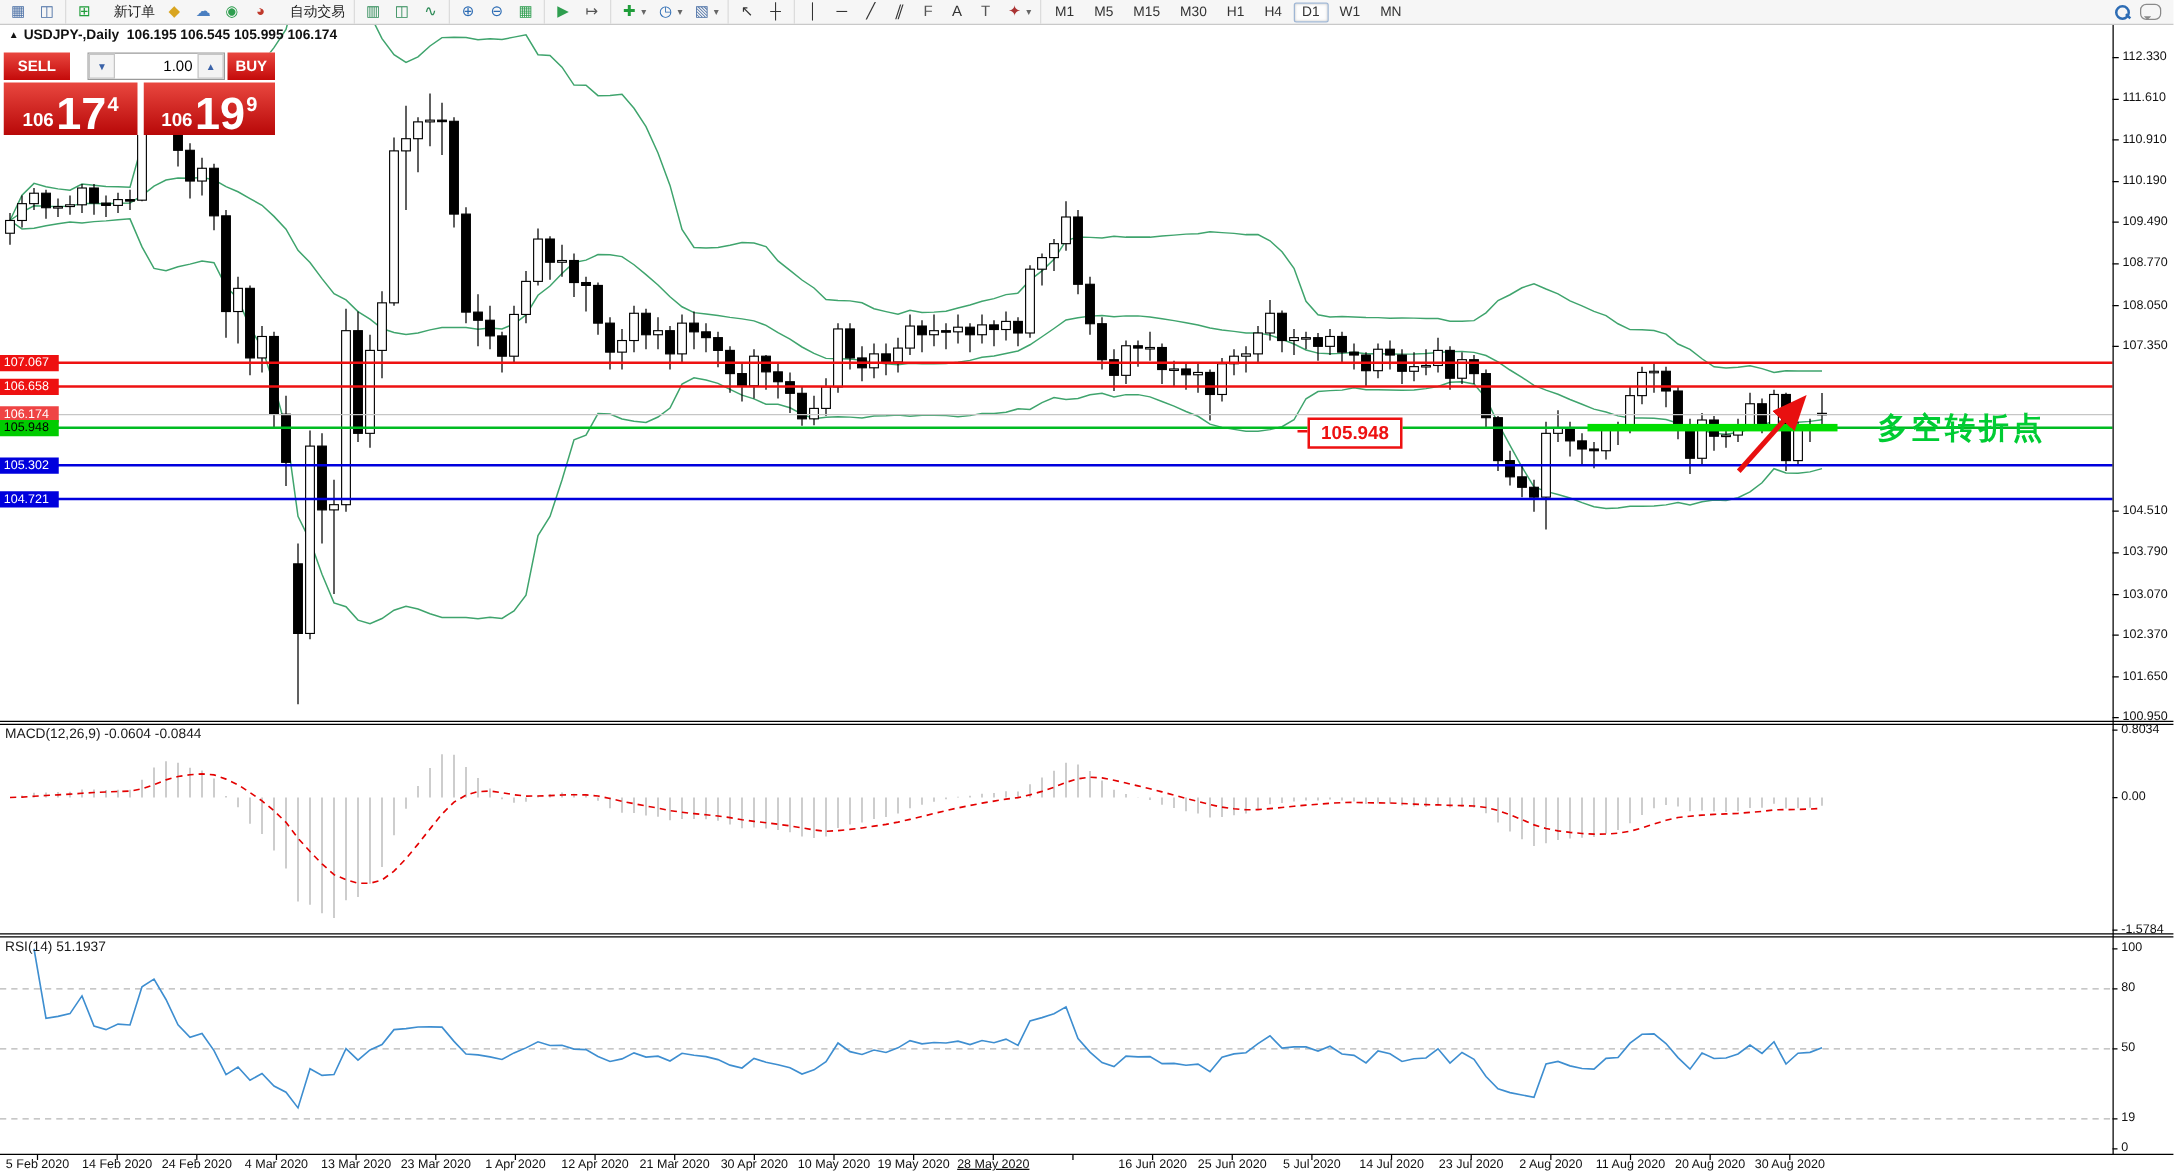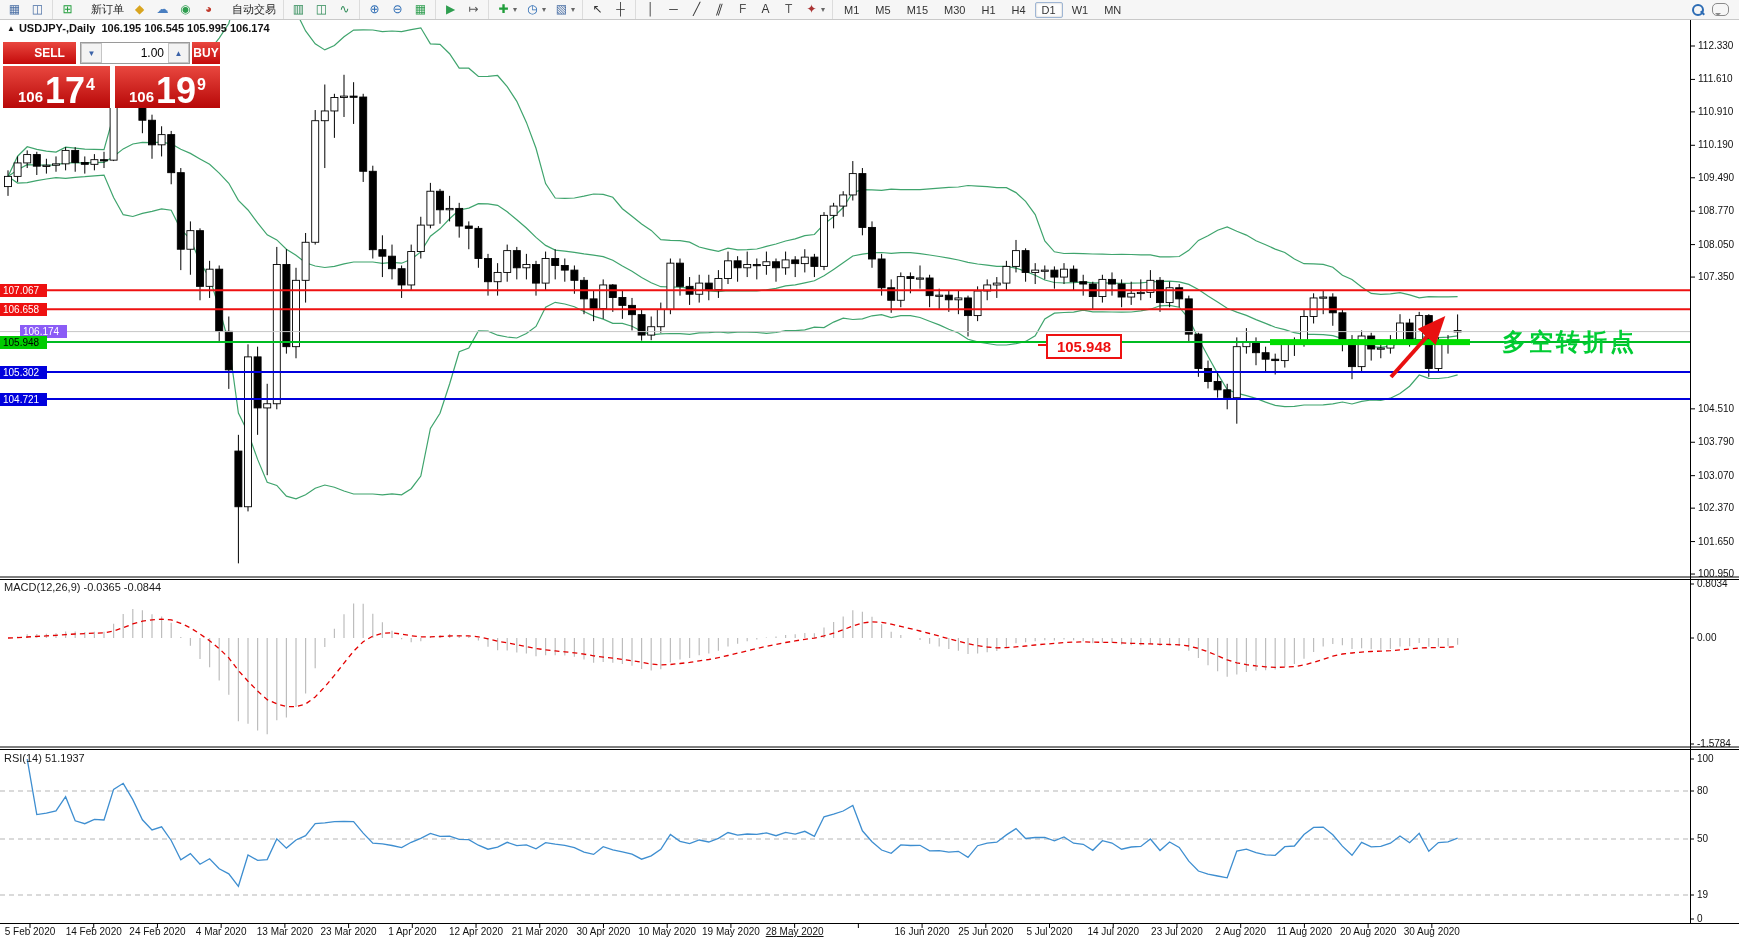--- a/index.html
+++ b/index.html
@@ -22,21 +22,21 @@
   .css-chat{position:relative;width:15px;height:11px;margin:0 4px;border:1.5px solid #8a8a8a;border-radius:5px;}
   .css-chat::after{content:"";position:absolute;left:2px;bottom:-4px;border:3px solid transparent;border-top-color:#8a8a8a;}
   
   #symbol-title{position:absolute;left:7px;top:22px;z-index:20;font-size:11px;font-weight:bold;color:#111;}
   #symbol-title .tri{font-size:8px;vertical-align:1px;margin-right:4px;}
   
   #trade-panel{position:absolute;left:3px;top:42px;width:217px;height:66px;z-index:25;background:#fff;}
   #tp-row1{display:flex;height:22px;}
   .tp-btn{background:linear-gradient(#e9473f,#c40a0a);color:#fff;font-weight:bold;font-size:12px;
           display:flex;align-items:center;justify-content:center;}
-  #tp-sell{width:53px;margin-right:4px;padding-left:20px;}
+  #tp-sell{width:53px;margin-right:14px;}
   #tp-buy{flex:1;margin-left:2px;}
   #tp-spin{width:110px;display:flex;border:1px solid #9a9a9a;background:#fff;box-sizing:border-box;}
   .spin-btn{width:19px;display:flex;align-items:center;justify-content:center;background:#f3f3f3;
             border:1px solid #c5c5c5;color:#3a62a8;font-size:8px;}
   #tp-vol{flex:1;display:flex;align-items:center;justify-content:flex-end;padding-right:4px;font-size:12px;color:#000;}
   #tp-row2{display:flex;height:42px;margin-top:2px;}
   .tp-price{background:linear-gradient(#e9473f,#b80808);color:#fff;display:flex;align-items:flex-end;justify-content:center;padding-bottom:0;}
   #tp-price-sell{width:107px;margin-right:5px;}
   #tp-price-buy{flex:1;}
   .tp-small{font-size:15px;font-weight:bold;margin:0 2px 3px 0;}
@@ -758,21 +758,21 @@
           <span class="tp-sup">4</span>
       </div>
       <div id="tp-price-buy" class="tp-price">
         <span class="tp-small">106</span>
           <span class="tp-big">19</span>
           <span class="tp-sup">9</span>
       </div>
     </div>
   </div>
 
-  <div class="pane-label" style="top:581px"><span>MACD(12,26,9)</span> <span>-0.0365 -0.0844</span></div>
+  <div class="pane-label" style="top:581px"><span>MACD(12,26,9)</span> <span>-0.0604 -0.0844</span></div>
   <div class="pane-label" style="top:752px"><span>RSI(14)</span> <span>51.1937</span></div>
 
   <div id="price-note">105.948</div>
   <div id="annotation">多空转折点</div>
 
   <div id="labels-layer">
       <div class="ax-lbl" style="left: 1698px; top: 40px;">112.330</div>
       <div class="ax-lbl" style="left: 1698px; top: 73.408px;">111.610</div>
       <div class="ax-lbl" style="left: 1698px; top: 105.888px;">110.910</div>
       <div class="ax-lbl" style="left: 1698px; top: 139.296px;">110.190</div>
@@ -781,21 +781,21 @@
       <div class="ax-lbl" style="left: 1698px; top: 238.592px;">108.050</div>
       <div class="ax-lbl" style="left: 1698px; top: 271.072px;">107.350</div>
       <div class="ax-lbl" style="left: 1698px; top: 402.848px;">104.510</div>
       <div class="ax-lbl" style="left: 1698px; top: 436.256px;">103.790</div>
       <div class="ax-lbl" style="left: 1698px; top: 469.664px;">103.070</div>
       <div class="ax-lbl" style="left: 1698px; top: 502.144px;">102.370</div>
       <div class="ax-lbl" style="left: 1698px; top: 535.552px;">101.650</div>
       <div class="ax-lbl" style="left: 1698px; top: 568.032px;">100.950</div>
       <div class="ax-badge" style="left: 0px; top: 283.703px; background: rgb(238, 17, 17); color: rgb(255, 255, 255);">107.067</div>
       <div class="ax-badge" style="left: 0px; top: 302.681px; background: rgb(238, 17, 17); color: rgb(255, 255, 255);">106.658</div>
-      <div class="ax-badge" style="left: 0px; top: 325.138px; background: #8b5cf6; color: rgb(255, 255, 255); margin-left: 20px;">106.174</div>
+      <div class="ax-badge" style="left: 0px; top: 325.138px; background: #ef4444; color: rgb(255, 255, 255);">106.174</div>
       <div class="ax-badge" style="left: 0px; top: 335.625px; background: rgb(0, 204, 0); color: rgb(0, 0, 0);">105.948</div>
       <div class="ax-badge" style="left: 0px; top: 365.599px; background: rgb(0, 0, 221); color: rgb(255, 255, 255); text-align: right;">105.302</div>
       <div class="ax-badge" style="left: 0px; top: 392.558px; background: rgb(0, 0, 221); color: rgb(255, 255, 255);">104.721</div>
       <div class="ax-lbl" style="left: 1697px; top: 578px;">0.8034</div>
       <div class="ax-lbl" style="left: 1697px; top: 632px;">0.00</div>
       <div class="ax-lbl" style="left: 1697px; top: 738px;">-1.5784</div>
       <div class="ax-lbl" style="left: 1697px; top: 753px;">100</div>
       <div class="ax-lbl" style="left: 1697px; top: 785px;">80</div>
       <div class="ax-lbl" style="left: 1697px; top: 833px;">50</div>
       <div class="ax-lbl" style="left: 1697px; top: 889px;">19</div>

